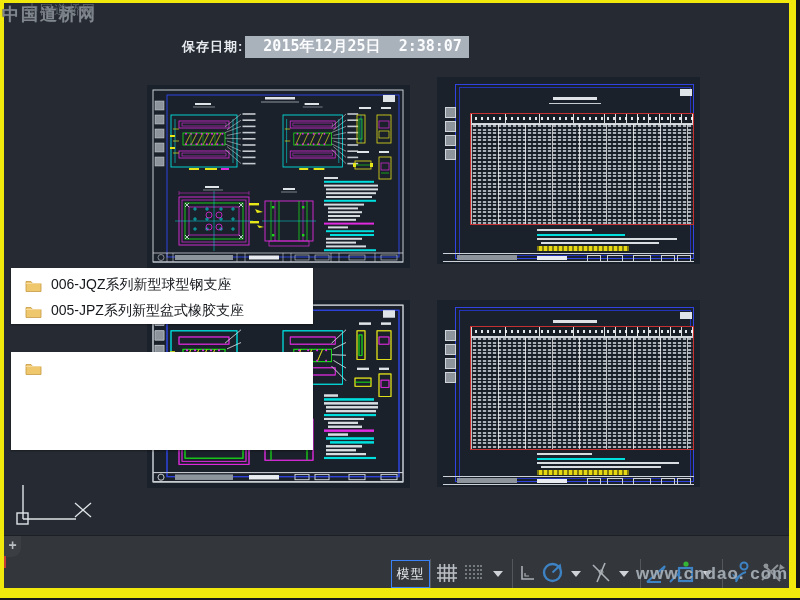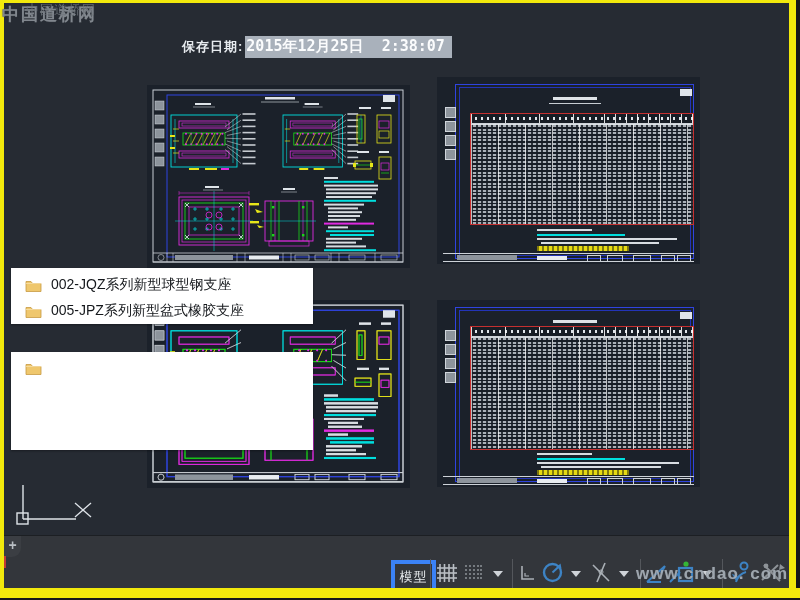--- a/index.html
+++ b/index.html
@@ -13,21 +13,21 @@
 
   
   #wm-top{left:2px;top:3px;z-index:50;color:#81878e;font-size:17px;font-weight:bold;
           letter-spacing:2px;text-shadow:0 0 1px #4a4f55;}
   #wm-top2{left:26px;top:1px;z-index:50;color:#6e747b;font-size:13px;letter-spacing:1px;opacity:.85;}
 
   
   #savebar{left:182px;top:36px;z-index:20;display:flex;align-items:center;}
   #savebar .lbl{color:#e7ebef;font-size:13px;font-weight:bold;letter-spacing:1px;}
   #savebar .val{background:#a9b1bb;color:#fbfcfd;font-size:15px;font-weight:bold;
-                padding:1px 7px 2px 1px;margin-left:2px;white-space:pre;
+                padding:1px 7px 2px 18px;margin-left:2px;white-space:pre;
                 font-family:"DejaVu Sans Mono","DejaVu Sans",monospace;}
 
   
   .sheet{background:#1b212a;z-index:10;}
 
   
   .sheetB{width:263px;height:187px;}
   .sb-frame1{position:absolute;left:18px;top:7px;right:6px;bottom:5px;border:1px solid #2f44e0;}
   .sb-frame2{position:absolute;left:22px;top:10px;right:9px;bottom:8px;border:1px solid #2334b8;}
   .sb-block{position:absolute;left:8px;width:9px;height:9px;background:#8d949c;border:1px solid #cfd4da;}
@@ -66,21 +66,21 @@
 
   
   #ucs{left:10px;top:483px;z-index:5;}
 
   
   #bottomband{left:4px;top:535px;width:785px;height:53px;background:#33363b;border-top:1px solid #1c1f23;z-index:15;}
   #addtab{left:4px;top:536px;width:17px;height:21px;background:#3b3e43;border-radius:0 0 9px 0;
           color:#b9bec3;font-size:14px;font-weight:bold;text-align:center;line-height:19px;z-index:16;}
   #redtick{left:4px;top:556px;width:2px;height:12px;background:#c23b35;z-index:16;}
 
-  #modelbtn{left:391px;top:560px;width:37px;height:26px;border:4px solid #3b82f6;color:#eaedf0;
+  #modelbtn{left:391px;top:560px;width:37px;height:26px;border:1px solid #3b82f6;color:#eaedf0;
             font-size:13px;text-align:center;line-height:26px;z-index:16;letter-spacing:1px;}
   .tsep{top:559px;width:1px;height:29px;background:#54575c;z-index:16;}
   .ticon{z-index:16;}
   #wm-bot{left:636px;top:564px;z-index:40;color:#a7afb7;font-size:17px;letter-spacing:1px;
           text-shadow:0 0 1px #565c63;opacity:.92;font-weight:bold;}
 
   
   svg{display:block;}
 </style>
 </head>
@@ -527,21 +527,21 @@
     <div class="sb-tb-line" style="top:184px;"></div>
   </div>
 
   <div id="popup" class="abs">
     <div class="menu-block" style="padding-top:4px;height:52px;">
       <div class="menu-row">
         <svg class="folder" viewBox="0 0 17 13">
           <path d="M1 2.5h5l1.6 2H16v8H1z" fill="#efc76d" stroke="#c79b42" stroke-width="0.8"></path>
           <path d="M1 4.5h15" stroke="#f7e0a8" stroke-width="0.8"></path>
         </svg>
-        <span class="txt">002-JQZ系列新型球型钢支座</span>
+        <span class="txt">006-JQZ系列新型球型钢支座</span>
       </div>
       <div class="menu-row">
         <svg class="folder" viewBox="0 0 17 13">
           <path d="M1 2.5h5l1.6 2H16v8H1z" fill="#efc76d" stroke="#c79b42" stroke-width="0.8"></path>
           <path d="M1 4.5h15" stroke="#f7e0a8" stroke-width="0.8"></path>
         </svg>
         <span class="txt">005-JPZ系列新型盆式橡胶支座</span>
       </div>
     </div>
     <div class="menu-gap"></div>

